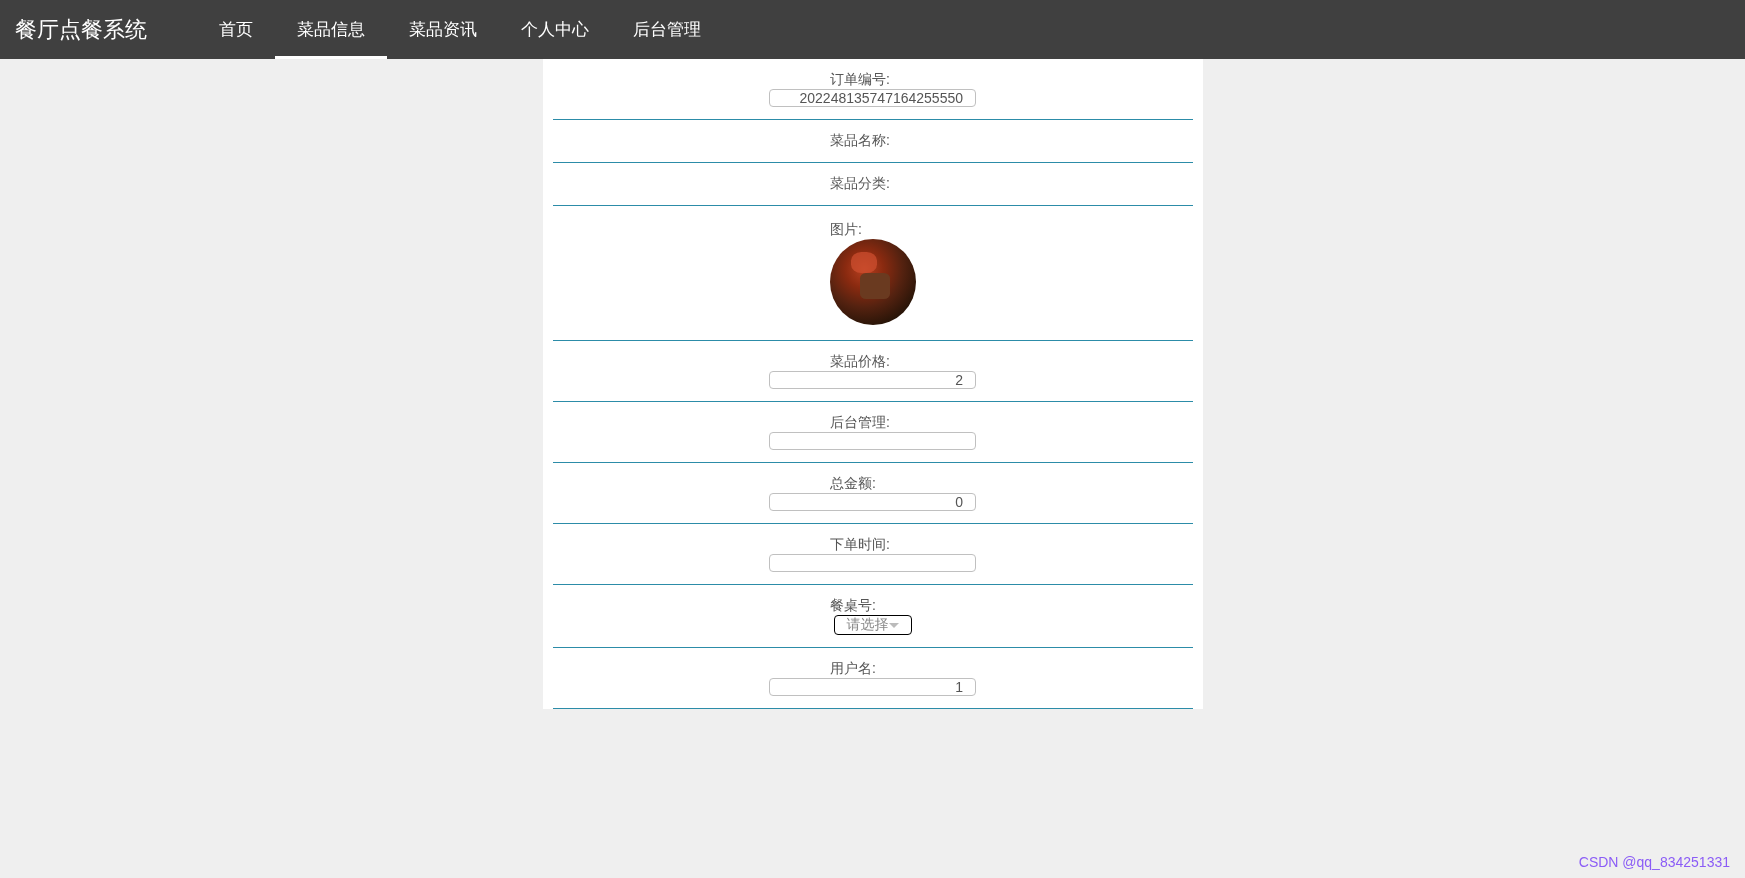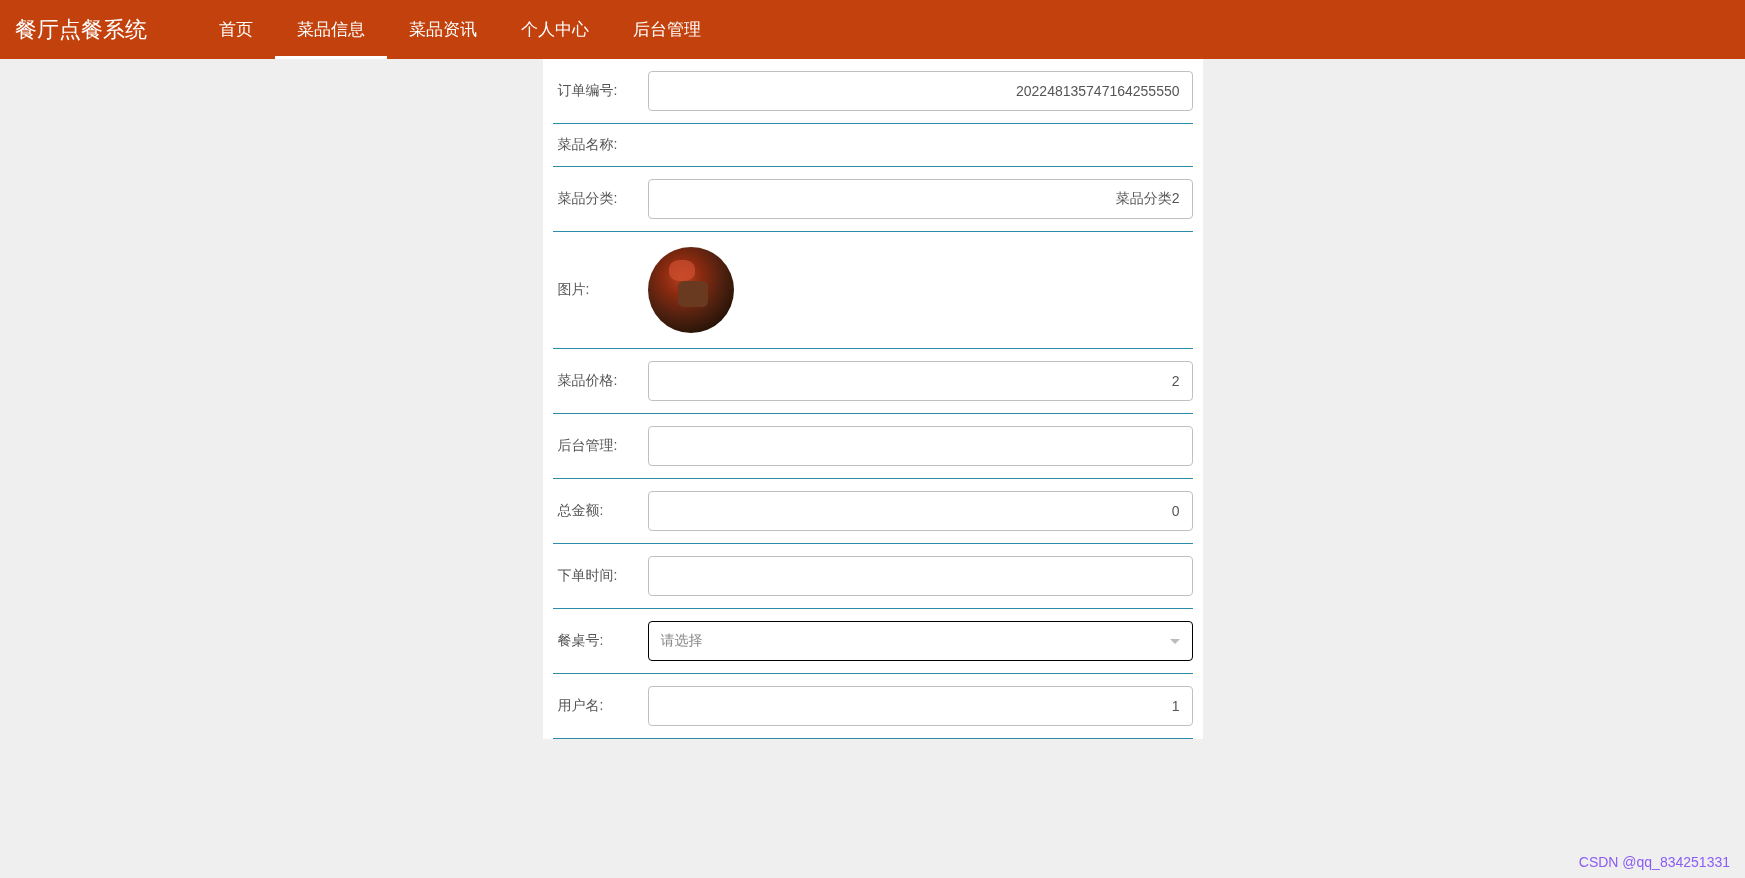--- a/index.html
+++ b/index.html
@@ -8,21 +8,21 @@
       box-sizing: border-box;
     }
     body {
       font-family: "Microsoft YaHei", Arial, sans-serif;
       background: #efefef;
       width: 1745px;
       height: 878px;
       overflow: hidden;
     }
     .header {
-      background: #c2410c;
+      background: #404040;
       height: 59px;
       display: flex;
       align-items: center;
       padding: 0 15px;
     }
     .site-title {
       color: #ffffff;
       font-size: 22px;
       font-weight: 500;
       margin-right: 50px;
@@ -58,20 +58,21 @@
     .form-panel {
       width: 660px;
       background: #ffffff;
       padding: 0 10px;
     }
     .form-row {
       display: flex;
       align-items: center;
       padding: 12px 0;
       border-bottom: 1px solid #2c8ca8;
+      flex-direction: column;
     }
     .form-label {
       width: 95px;
       color: #555555;
       font-size: 14px;
       text-align: left;
       padding-left: 5px;
     }
     .form-input {
       flex: 1;
@@ -167,21 +168,20 @@
       <div class="form-label">订单编号:</div>
       <input class="form-input" value="202248135747164255550" style="">
     </div>
 
     <div class="form-row">
       <div class="form-label">菜品名称:</div>
     </div>
 
     <div class="form-row">
       <div class="form-label">菜品分类:</div>
-      <input class="form-input" value="菜品分类2" style="">
     </div>
 
     <div class="form-row image-row">
       <div class="form-label">图片:</div>
       <div class="food-image"></div>
     </div>
 
     <div class="form-row">
       <div class="form-label">菜品价格:</div>
       <input class="form-input" value="2" style="">

